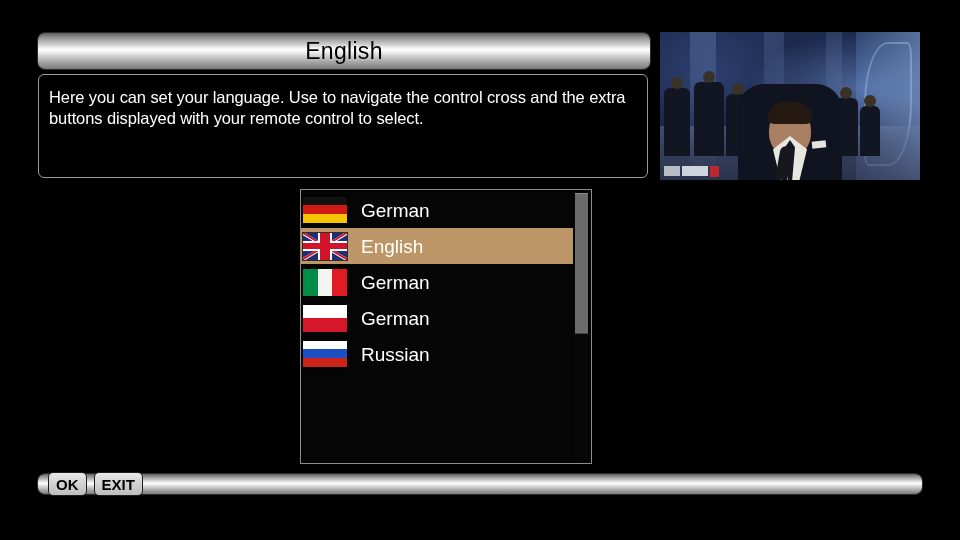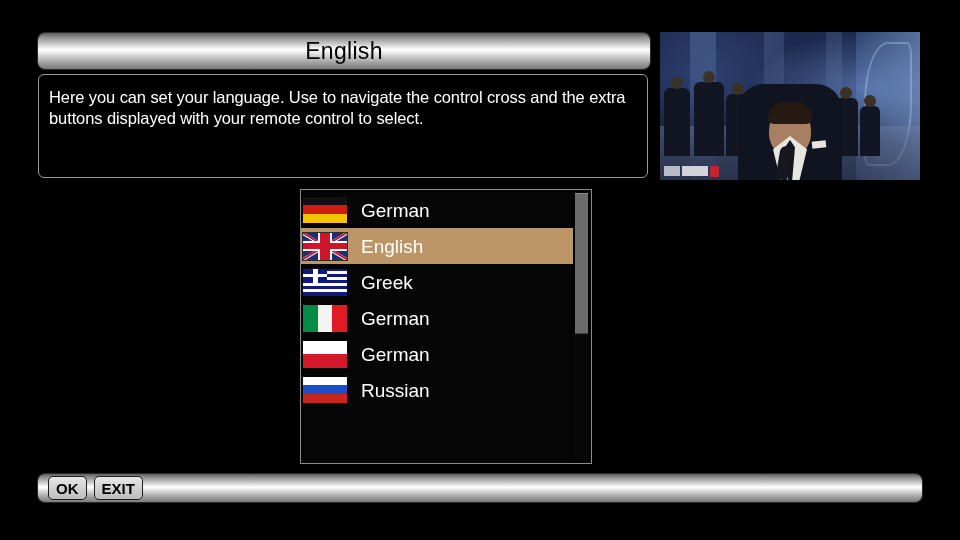--- a/index.html
+++ b/index.html
@@ -254,21 +254,21 @@
     height: 52%;
     background: #6b6b6b;
     border-top: 1px solid #8a8a8a;
     border-bottom: 1px solid #444;
   }
 
   
   .bottom-bar {
     position: absolute;
     left: 38px; top: 474px;
-    width: 884px; height: 28px;
+    width: 884px; height: 20px;
     border-radius: 7px;
     background: linear-gradient(to bottom,
         #5e5e5e 0%, #8f8f8f 12%, #c9c9c9 30%,
         #ffffff 46%, #f2f2f2 52%,
         #cccccc 66%, #a2a2a2 82%, #7a7a7a 100%);
     box-shadow: 0 0 0 1px #2a2a2a;
     display: flex;
     align-items: center;
     padding-left: 10px;
     box-sizing: border-box;
@@ -359,33 +359,20 @@
           <span style="position:absolute;left:-20%;top:47%;width:140%;height:6%;background:#cf142b;transform:rotate(-31deg);"></span>
           <span style="position:absolute;left:0;right:0;top:33%;height:34%;background:#fff;"></span>
           <span style="position:absolute;top:0;bottom:0;left:33%;width:34%;background:#fff;"></span>
           <span style="position:absolute;left:0;right:0;top:39%;height:22%;background:#cf142b;"></span>
           <span style="position:absolute;top:0;bottom:0;left:39%;width:22%;background:#cf142b;"></span>
         </span>
         <span class="row-label">English</span>
       </div>
 
 
-      <div class="list-row">
-        <span class="flag">
-          <span style="position:absolute;inset:0;background:#0d1a80;"></span>
-          <span style="position:absolute;left:0;right:0;top:11.1%;height:11.1%;background:#fff;"></span>
-          <span style="position:absolute;left:0;right:0;top:33.3%;height:11.1%;background:#fff;"></span>
-          <span style="position:absolute;left:0;right:0;top:55.5%;height:11.1%;background:#fff;"></span>
-          <span style="position:absolute;left:0;right:0;top:77.7%;height:11.1%;background:#fff;"></span>
-          <span style="position:absolute;left:0;top:0;width:55%;height:55.5%;background:#0d1a80;"></span>
-          <span style="position:absolute;left:22%;top:0;width:11%;height:55.5%;background:#fff;"></span>
-          <span style="position:absolute;left:0;top:22%;width:55%;height:11%;background:#fff;"></span>
-        </span>
-        <span class="row-label">Greek</span>
-      </div>
 
       <div class="list-row">
         <span class="flag">
           <span class="v3" style="left:0;     background:#008c45;"></span>
           <span class="v3" style="left:33.3%; background:#f4f5f0;"></span>
           <span class="v3" style="left:66.6%; background:#e01b24;"></span>
         </span>
         <span class="row-label">German</span>
       </div>
 

